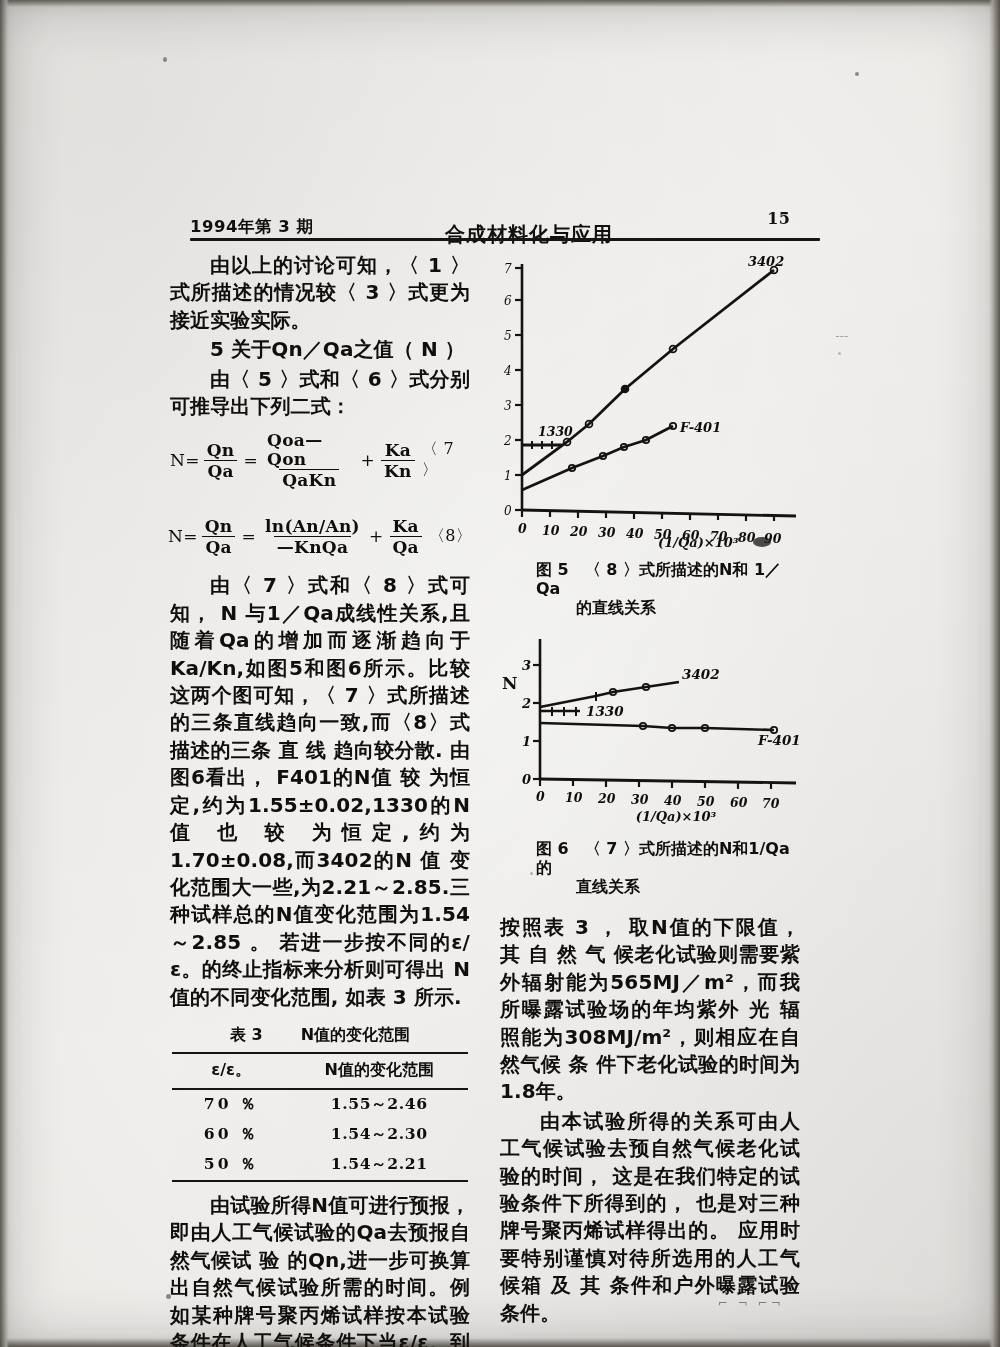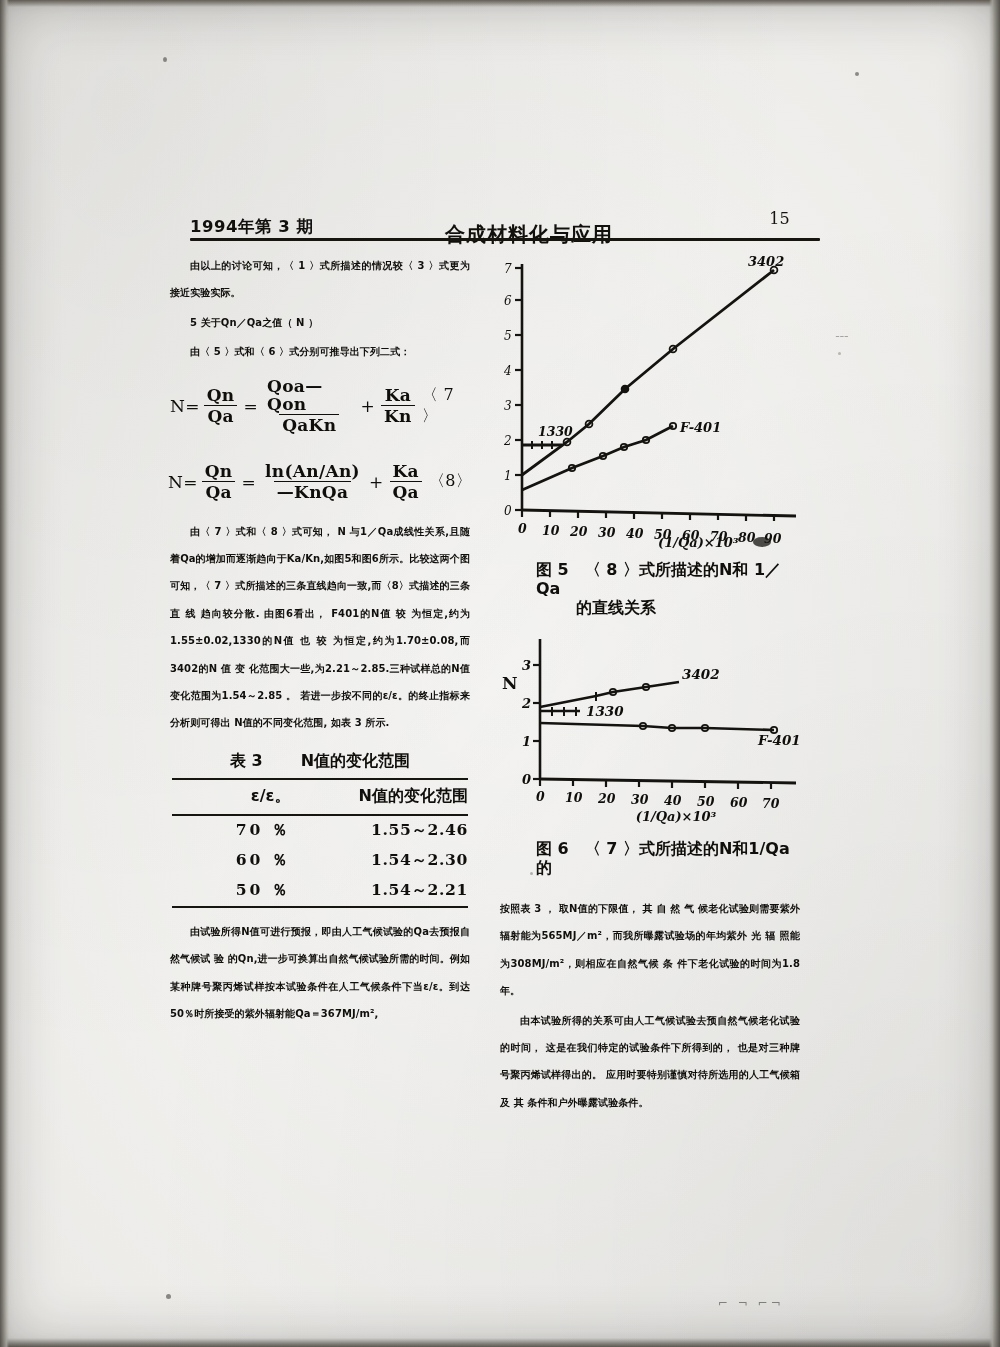--- a/index.html
+++ b/index.html
@@ -43,30 +43,30 @@
   .hdr .pno{position:absolute;right:30px;top:1px;font-size:16px;color:#15120f;}
   .hdr .rule{position:absolute;left:0;top:30px;width:630px;height:3px;background:#17150f;border-radius:1px;}
 
   
   .col{position:absolute;top:222px;width:300px;color:#100e0b;}
   .col.left{left:20px;}
   .col.right{left:350px;}
 
   p.body{
     margin:0 0 2px 0;
-    font-size:10px;
+    font-size:20px;
     line-height:27.4px;
     text-align:justify;
     text-justify:inter-ideograph;
     font-weight:bold;
     letter-spacing:0.1px;
     color:#110f0c;
   }
   p.body.ind{text-indent:2em;}
-  .lat{font-family:"DejaVu Serif","Liberation Serif",serif;font-weight:normal;letter-spacing:.2px;}
+  .lat{font-family:"DejaVu Serif","Liberation Serif",serif;font-weight:bold;letter-spacing:.2px;}
 
   
   .eqwrap{margin:10px 0 6px 0;height:60px;position:relative;}
   .eqwrap.two{margin-top:16px;}
   .eq{
     font-family:"DejaVu Serif","Liberation Serif",serif;
     font-size:17px;color:#100e0b;
     display:flex;align-items:center;justify-content:center;gap:2px;
     height:60px;letter-spacing:.3px;
   }
@@ -76,21 +76,21 @@
   .frac .den{padding:1px 3px 0 3px;border-top:1.6px solid #100e0b;}
   .eq .op{padding:0 2px;}
   .tag{font-size:16px;padding-left:3px;}
 
   
   .tblwrap{margin:14px 0 6px 0;width:300px;}
   .tcap{font-size:16px;font-weight:bold;text-align:center;margin-bottom:6px;color:#110f0c;}
   .tcap .t1{display:inline-block;margin-right:38px;}
   table.t3{border-collapse:collapse;width:296px;margin:0 auto;font-weight:bold;}
   table.t3 th,table.t3 td{
-    font-size:15.6px;text-align:right;padding:4px 0 5px 0;color:#110f0c;
+    font-size:15.6px;text-align:center;padding:4px 0 5px 0;color:#110f0c;
     font-family:"DejaVu Serif","Liberation Serif",serif;
   }
   table.t3 th{font-family:"DejaVu Sans","Liberation Sans",sans-serif;font-size:16px;padding:6px 0 7px 0;}
   .tline-top{border-top:2.6px solid #17150f;}
   .tline-mid{border-bottom:2.6px solid #17150f;}
   .tline-bot{border-bottom:2.2px solid #17150f;}
   .colA{width:40%;}
   .colB{width:60%;}
   .num-cell{letter-spacing:.6px;}
   .pct{letter-spacing:3px;}
@@ -383,20 +383,21 @@
             <circle cx="205" cy="97" r="3.2"></circle>
             <circle cx="274" cy="99" r="3.2"></circle>
           </g>
           <text x="258" y="114" font-size="13.5" font-style="italic" font-weight="bold">F-401</text>
 
           <text x="176" y="190" font-size="13" font-style="italic" font-weight="bold" text-anchor="middle">(1/Qa)×10³</text>
         </svg>
 
         <div class="figcap">
           <span class="ln1"><span>图 6</span><span class="gap"></span><span>〈 7 〉式所描述的N和1/Qa的</span></span>
+          <span class="ln2">直线关系</span>
         </div>
       </div>
 
       <p class="body" style="margin-top:18px;">按照表 3 ， 取N值的下限值， 其 自 然 气 候老化试验则需要紫外辐射能为565MJ／m²，而我所曝露试验场的年均紫外 光 辐 照能为308MJ/m²，则相应在自然气候 条 件下老化试验的时间为1.8年。</p>
       <p class="body ind">由本试验所得的关系可由人工气候试验去预自然气候老化试验的时间， 这是在我们特定的试验条件下所得到的， 也是对三种牌号聚丙烯试样得出的。 应用时要特别谨慎对待所选用的人工气候箱 及 其 条件和户外曝露试验条件。</p>
     </div>
 
   </div>
 </div>
 

